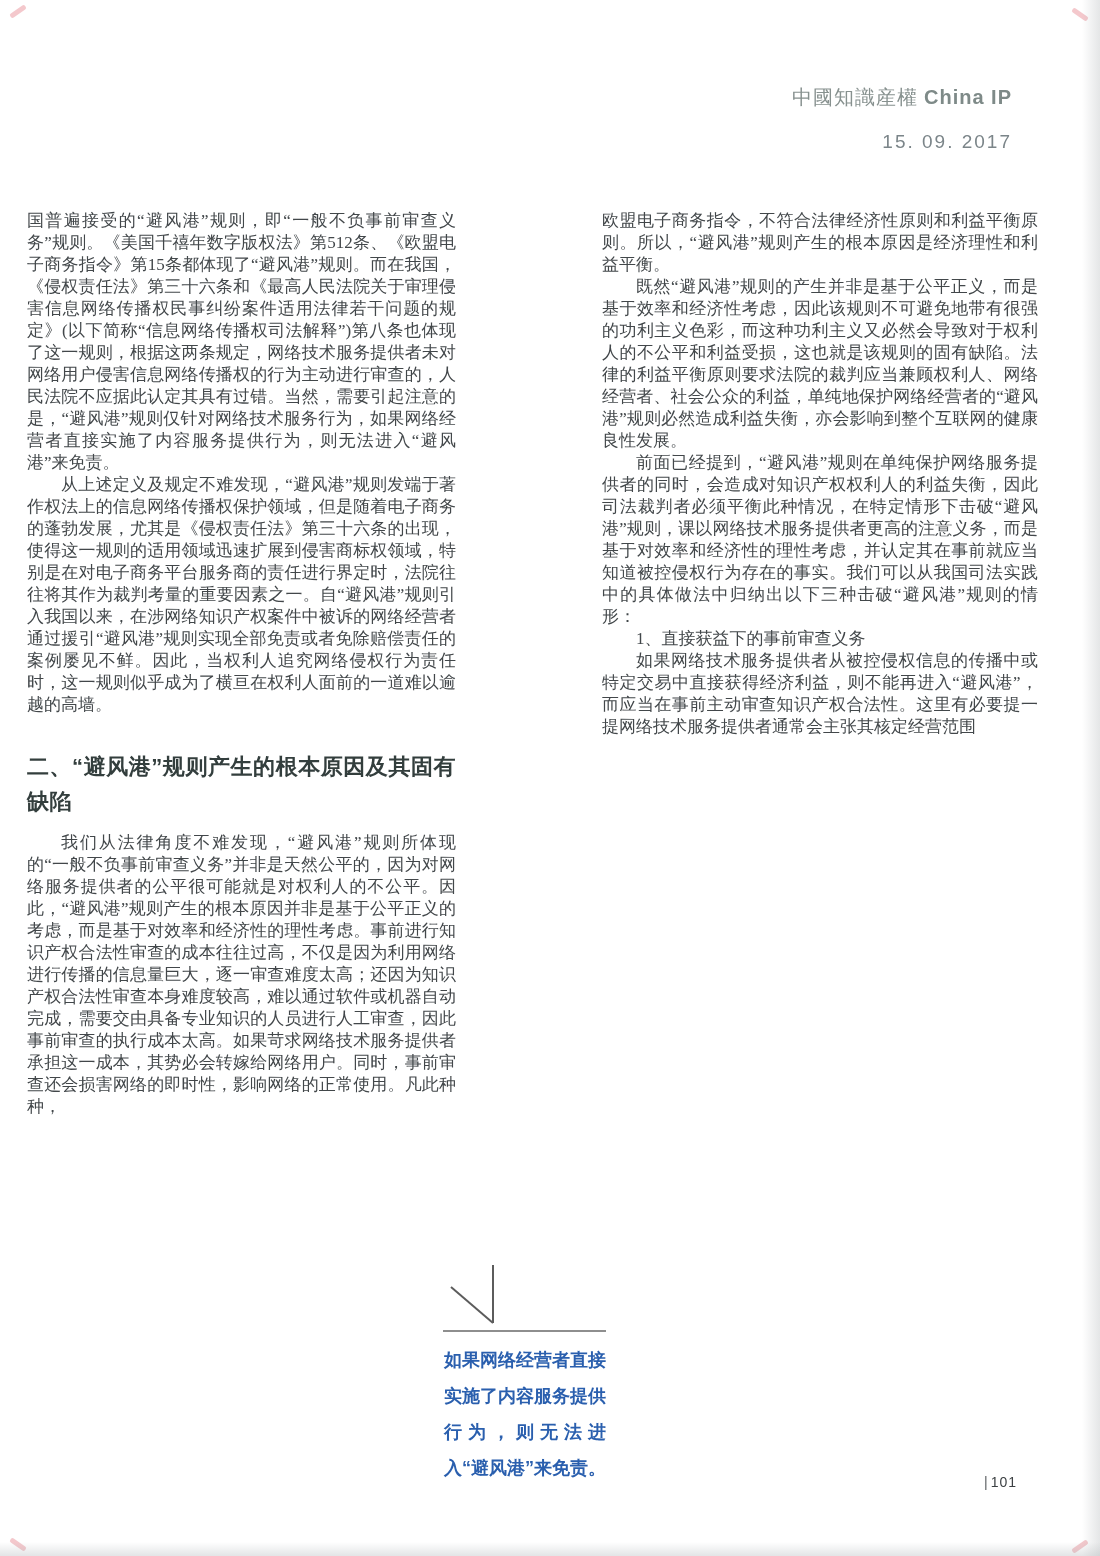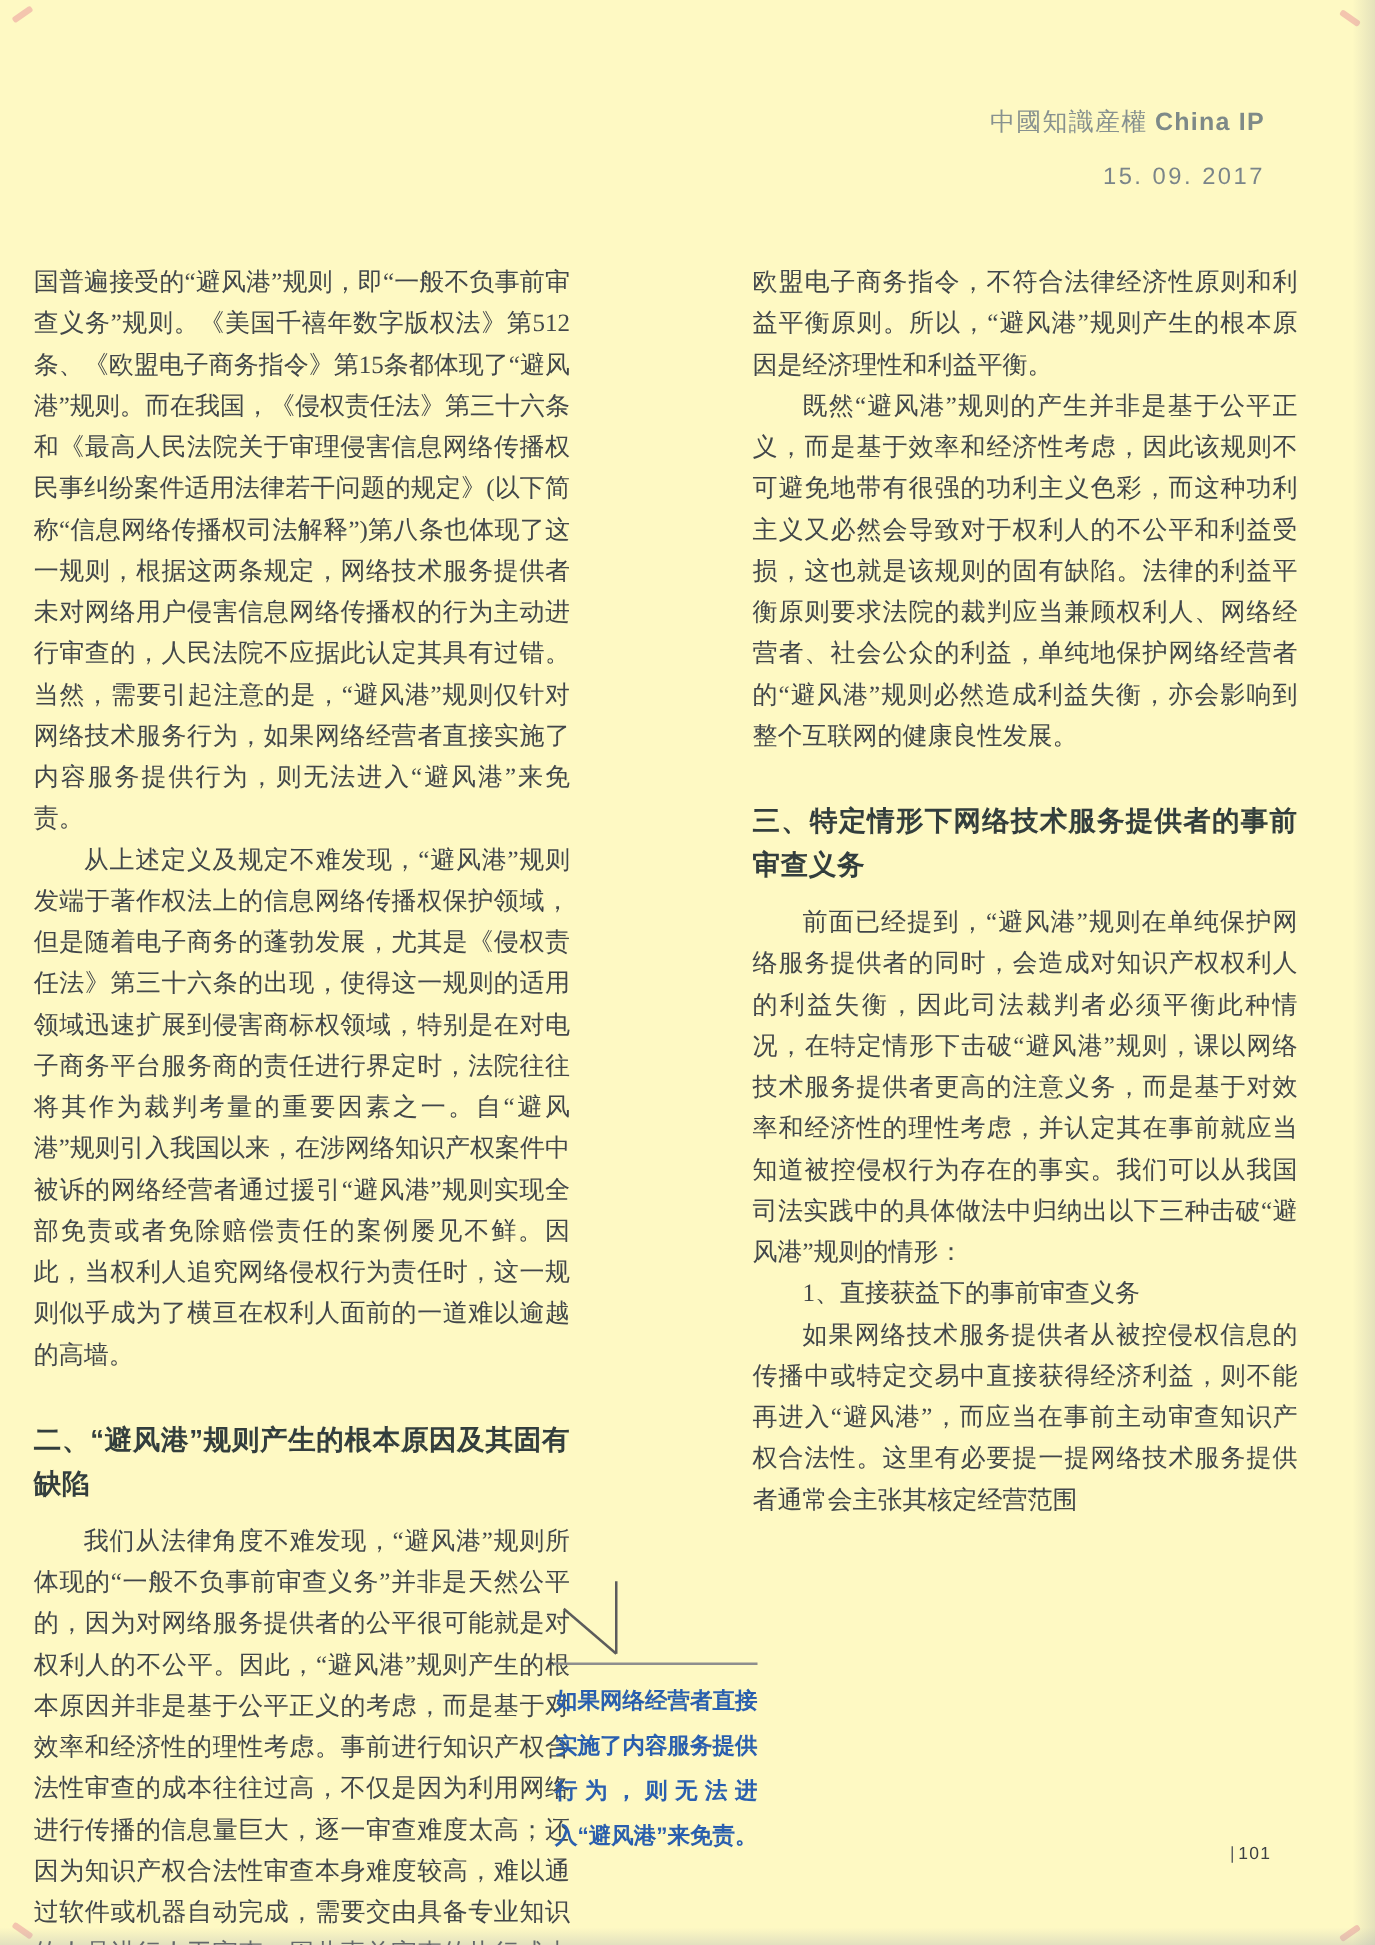--- a/index.html
+++ b/index.html
@@ -1,18 +1,18 @@
 <!DOCTYPE html>
 <html><head>
 <meta charset="utf-8">
 <style>
   html,body { margin:0; padding:0; background:#e9e9e7; }
   .page {
     position:relative; width:1100px; height:1556px; margin:0 auto;
-    background:#fef9c3; overflow:hidden;
+    background:#ffffff; overflow:hidden;
     font-family:"Liberation Serif","DejaVu Serif",serif;
   }
   
   .edge-right { position:absolute; top:0; right:0; width:18px; height:100%;
     background:linear-gradient(to right, rgba(160,165,168,0), rgba(160,165,168,0.28)); }
   .edge-bottom { position:absolute; bottom:0; left:0; right:0; height:14px;
     background:linear-gradient(to bottom, rgba(175,180,183,0), rgba(175,180,183,0.35)); }
   .corner { position:absolute; width:18px; height:5px; background:#e9919a; opacity:.5; border-radius:2px; }
   .corner.tl { left:9px;  top:9px;    transform:rotate(-35deg); }
   .corner.tr { right:11px; top:12px;  transform:rotate(35deg); }
@@ -24,21 +24,21 @@
     font-family:"Liberation Sans","DejaVu Sans",sans-serif; }
   .brand { font-size:20px; color:#87918f; letter-spacing:1px; }
   .brand .en { font-weight:bold; color:#7e8a88; margin-left:6px; }
   .date { font-size:19px; color:#7b8589; letter-spacing:2px; margin-top:20px; }
 
   
   .col { position:absolute; top:210px; }
   .col-left  { left:27px;  width:429px; }
   .col-right { left:602px; width:436px; }
   .col p.paragraph, .col p.subitem {
-    margin:0; font-size:20px; line-height:33px; color:#42474a;
+    margin:0; font-size:17px; line-height:22px; color:#42474a;
     text-align:justify; text-justify:inter-character;
   }
   .col p.indent { text-indent:2em; }
   .col h2.heading {
     margin:33px 0 13px; font-size:22px; line-height:35px; font-weight:bold;
     color:#333e3d; text-align:justify;
     font-family:"Liberation Sans","DejaVu Sans",sans-serif; letter-spacing:0.5px;
   }
 
   
@@ -73,21 +73,20 @@
 
   <div class="col col-left" id="col-left">
       <p class="paragraph">国普遍接受的“避风港”规则，即“一般不负事前审查义务”规则。《美国千禧年数字版权法》第512条、《欧盟电子商务指令》第15条都体现了“避风港”规则。而在我国，《侵权责任法》第三十六条和《最高人民法院关于审理侵害信息网络传播权民事纠纷案件适用法律若干问题的规定》(以下简称“信息网络传播权司法解释”)第八条也体现了这一规则，根据这两条规定，网络技术服务提供者未对网络用户侵害信息网络传播权的行为主动进行审查的，人民法院不应据此认定其具有过错。当然，需要引起注意的是，“避风港”规则仅针对网络技术服务行为，如果网络经营者直接实施了内容服务提供行为，则无法进入“避风港”来免责。</p>
       <p class="paragraph indent">从上述定义及规定不难发现，“避风港”规则发端于著作权法上的信息网络传播权保护领域，但是随着电子商务的蓬勃发展，尤其是《侵权责任法》第三十六条的出现，使得这一规则的适用领域迅速扩展到侵害商标权领域，特别是在对电子商务平台服务商的责任进行界定时，法院往往将其作为裁判考量的重要因素之一。自“避风港”规则引入我国以来，在涉网络知识产权案件中被诉的网络经营者通过援引“避风港”规则实现全部免责或者免除赔偿责任的案例屡见不鲜。因此，当权利人追究网络侵权行为责任时，这一规则似乎成为了横亘在权利人面前的一道难以逾越的高墙。</p>
       <h2 class="heading">二、“避风港”规则产生的根本原因及其固有缺陷</h2>
       <p class="paragraph indent">我们从法律角度不难发现，“避风港”规则所体现的“一般不负事前审查义务”并非是天然公平的，因为对网络服务提供者的公平很可能就是对权利人的不公平。因此，“避风港”规则产生的根本原因并非是基于公平正义的考虑，而是基于对效率和经济性的理性考虑。事前进行知识产权合法性审查的成本往往过高，不仅是因为利用网络进行传播的信息量巨大，逐一审查难度太高；还因为知识产权合法性审查本身难度较高，难以通过软件或机器自动完成，需要交由具备专业知识的人员进行人工审查，因此事前审查的执行成本太高。如果苛求网络技术服务提供者承担这一成本，其势必会转嫁给网络用户。同时，事前审查还会损害网络的即时性，影响网络的正常使用。凡此种种，</p>
     </div>
   <div class="col col-right" id="col-right">
       <p class="paragraph">欧盟电子商务指令，不符合法律经济性原则和利益平衡原则。所以，“避风港”规则产生的根本原因是经济理性和利益平衡。</p>
       <p class="paragraph indent">既然“避风港”规则的产生并非是基于公平正义，而是基于效率和经济性考虑，因此该规则不可避免地带有很强的功利主义色彩，而这种功利主义又必然会导致对于权利人的不公平和利益受损，这也就是该规则的固有缺陷。法律的利益平衡原则要求法院的裁判应当兼顾权利人、网络经营者、社会公众的利益，单纯地保护网络经营者的“避风港”规则必然造成利益失衡，亦会影响到整个互联网的健康良性发展。</p>
-      <h2 class="heading">三、特定情形下网络技术服务提供者的事前审查义务</h2>
       <p class="paragraph indent">前面已经提到，“避风港”规则在单纯保护网络服务提供者的同时，会造成对知识产权权利人的利益失衡，因此司法裁判者必须平衡此种情况，在特定情形下击破“避风港”规则，课以网络技术服务提供者更高的注意义务，而是基于对效率和经济性的理性考虑，并认定其在事前就应当知道被控侵权行为存在的事实。我们可以从我国司法实践中的具体做法中归纳出以下三种击破“避风港”规则的情形：</p>
       <p class="subitem indent">1、直接获益下的事前审查义务</p>
       <p class="paragraph indent">如果网络技术服务提供者从被控侵权信息的传播中或特定交易中直接获得经济利益，则不能再进入“避风港”，而应当在事前主动审查知识产权合法性。这里有必要提一提网络技术服务提供者通常会主张其核定经营范围</p>
     </div>
 
   <svg class="pq-arrow" width="52" height="64" viewBox="0 0 52 64">
     <line x1="46" y1="2" x2="46" y2="60" stroke="#5c5c5c" stroke-width="2"></line>
     <line x1="4" y1="24" x2="46" y2="60" stroke="#5c5c5c" stroke-width="2"></line>
   </svg>
   <div class="pq-rule"></div>

